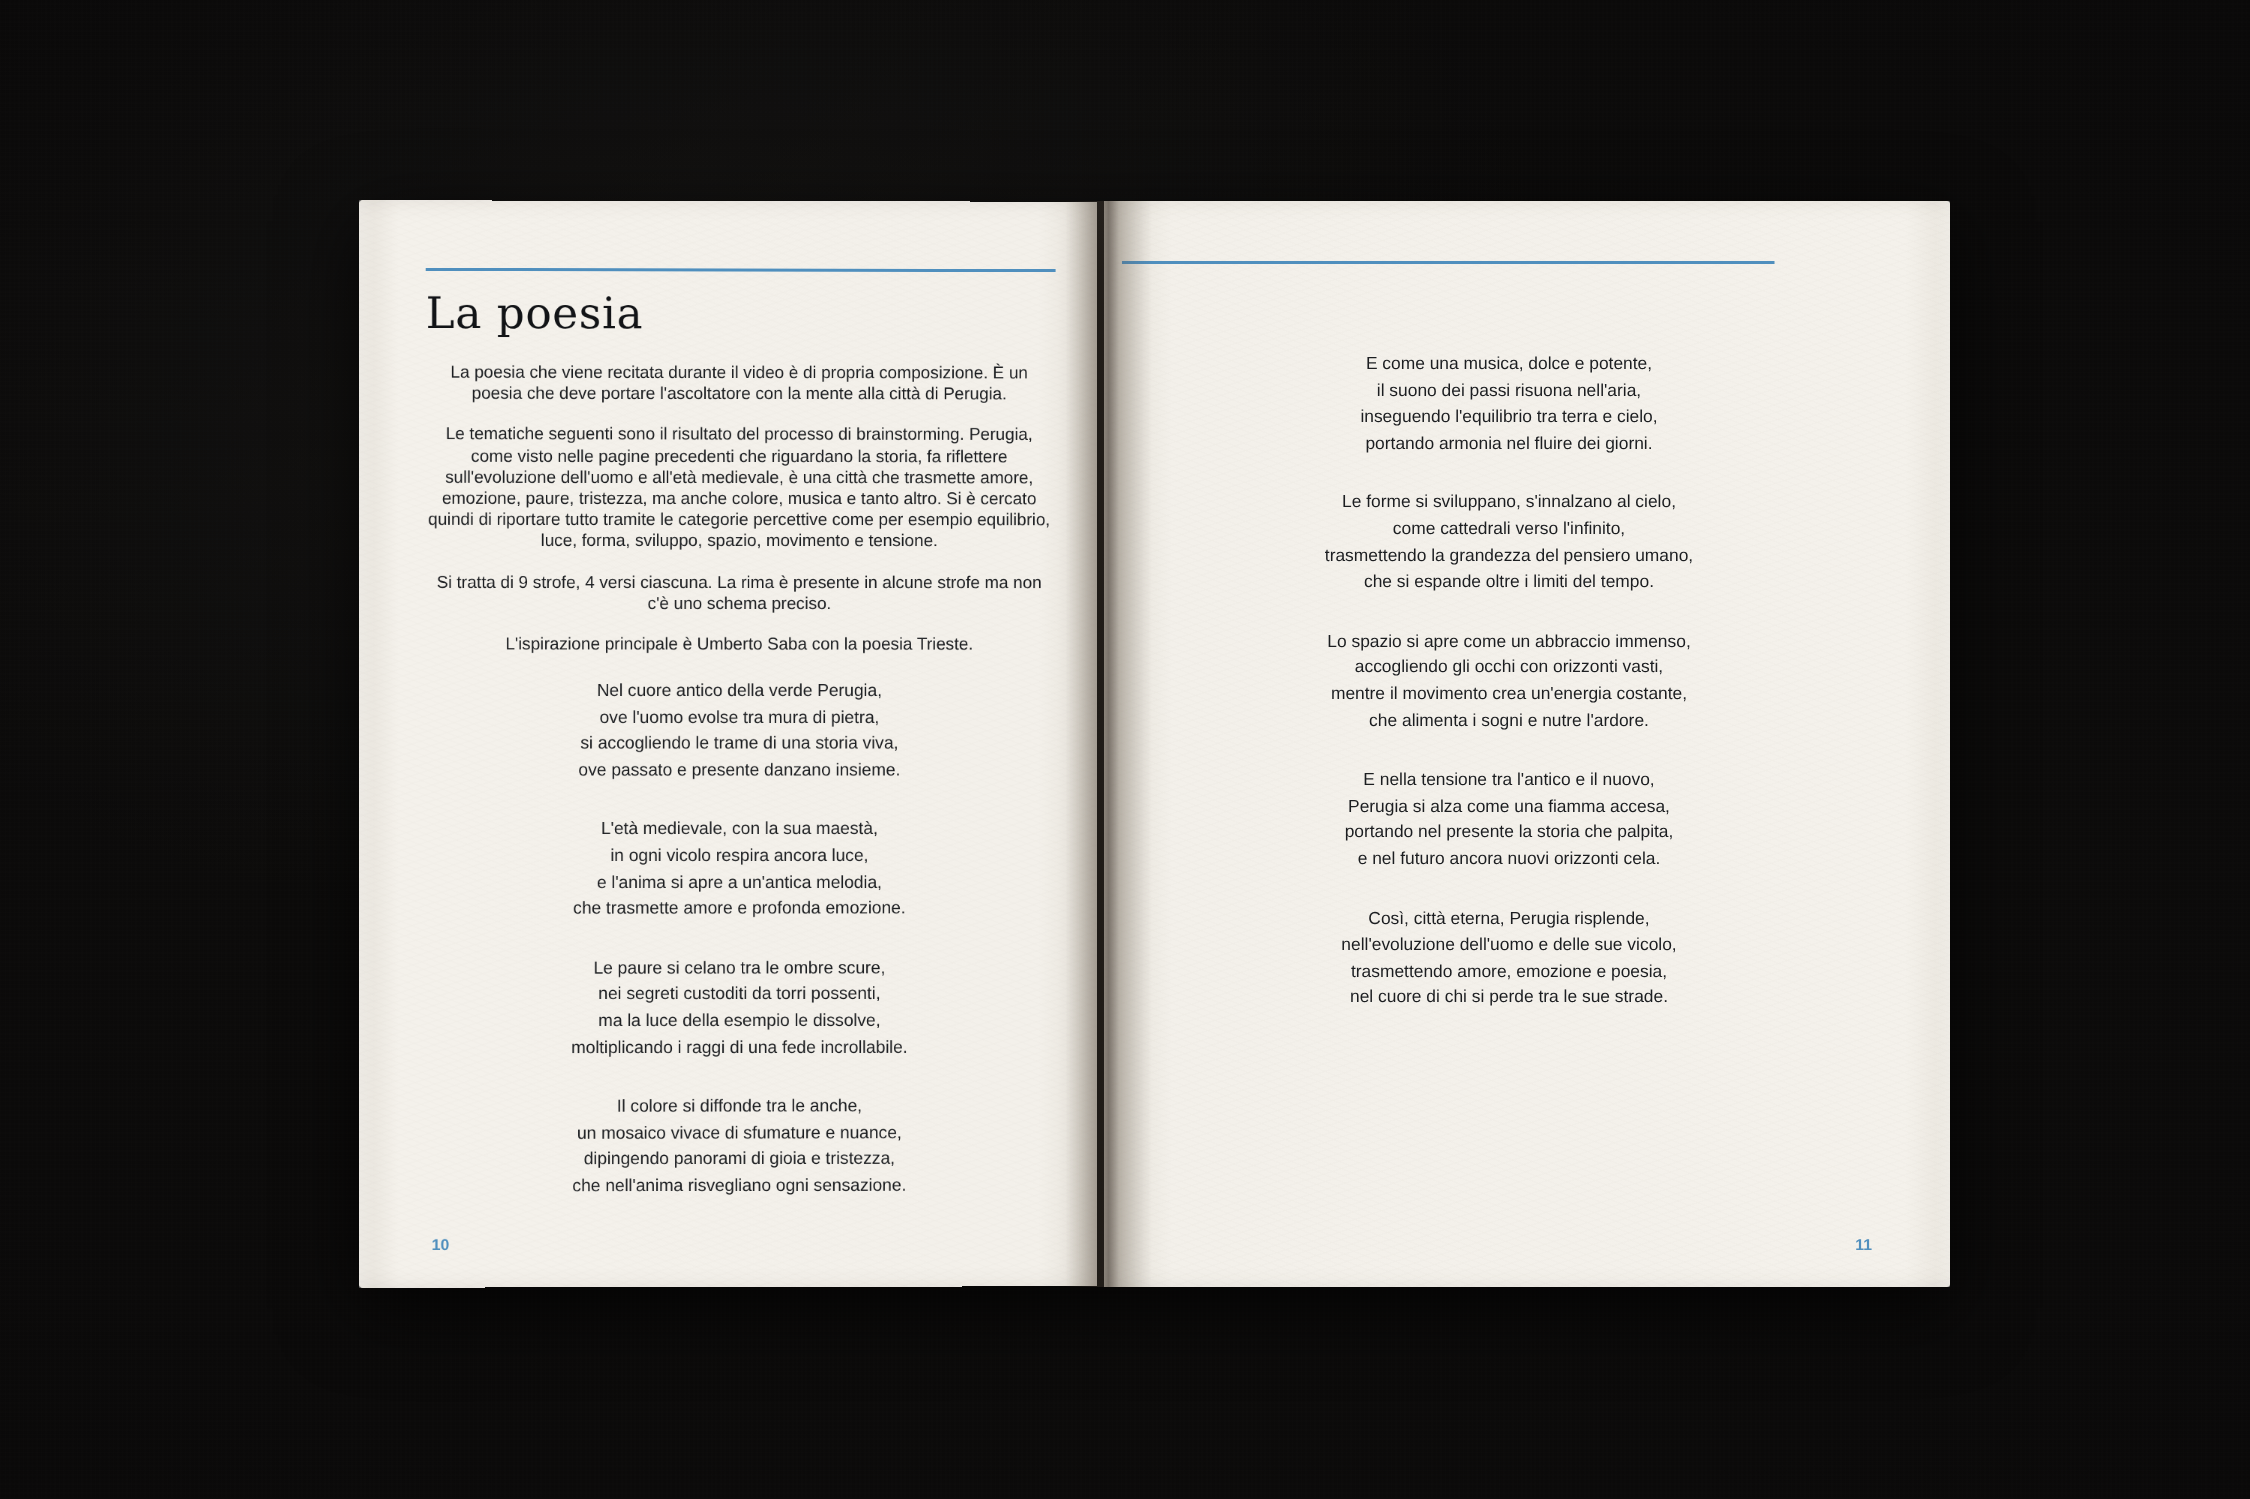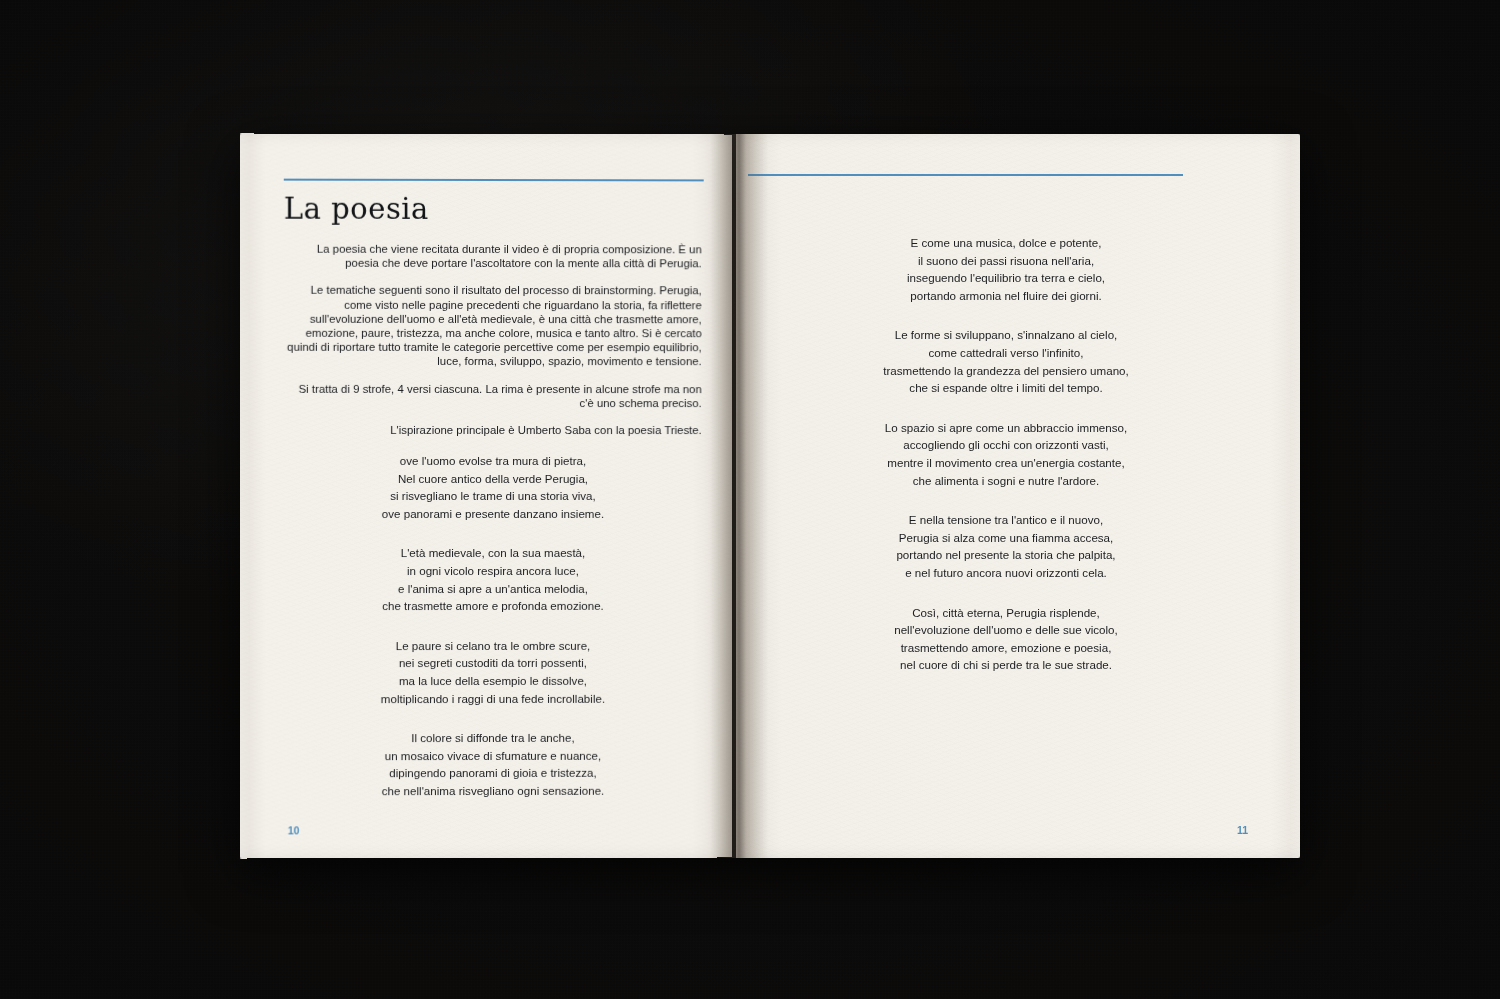--- a/index.html
+++ b/index.html
@@ -115,21 +115,21 @@
 
   .body-col {
     position: absolute;
     left: 44px;
     top: 108px;
     width: 418px;
   }
   .para {
     font-size: 11.4px;
     line-height: 14.2px;
-    text-align: right;
+    text-align: center;
     margin: 0 0 13px 0;
     color: #1b1d20;
   }
 
   .poem-left {
     position: absolute;
     left: 44px;
     top: 318px;
     width: 418px;
     text-align: center;
@@ -186,24 +186,24 @@
 
     <div class="body-col">
       <p class="para">La poesia che viene recitata durante il video è di propria composizione. È un poesia che deve portare l'ascoltatore con la mente alla città di Perugia.</p>
       <p class="para">Le tematiche seguenti sono il risultato del processo di brainstorming. Perugia, come visto nelle pagine precedenti che riguardano la storia, fa riflettere sull'evoluzione dell'uomo e all'età medievale, è una città che trasmette amore, emozione, paure, tristezza, ma anche colore, musica e tanto altro. Si è cercato quindi di riportare tutto tramite le categorie percettive come per esempio equilibrio, luce, forma, sviluppo, spazio, movimento e tensione.</p>
       <p class="para">Si tratta di 9 strofe, 4 versi ciascuna. La rima è presente in alcune strofe ma non c'è uno schema preciso.</p>
       <p class="para">L'ispirazione principale è Umberto Saba con la poesia Trieste.</p>
     </div>
 
     <div class="poem-left">
       <div class="stanza">
+        <span class="v">Nel cuore antico della verde Perugia,</span>
         <span class="v">ove l'uomo evolse tra mura di pietra,</span>
-        <span class="v">Nel cuore antico della verde Perugia,</span>
-        <span class="v">si risvegliano le trame di una storia viva,</span>
-        <span class="v">ove panorami e presente danzano insieme.</span>
+        <span class="v">si accogliendo le trame di una storia viva,</span>
+        <span class="v">ove passato e presente danzano insieme.</span>
       </div>
       <div class="stanza">
         <span class="v">L'età medievale, con la sua maestà,</span>
         <span class="v">in ogni vicolo respira ancora luce,</span>
         <span class="v">e l'anima si apre a un'antica melodia,</span>
         <span class="v">che trasmette amore e profonda emozione.</span>
       </div>
       <div class="stanza">
         <span class="v">Le paure si celano tra le ombre scure,</span>
         <span class="v">nei segreti custoditi da torri possenti,</span>

